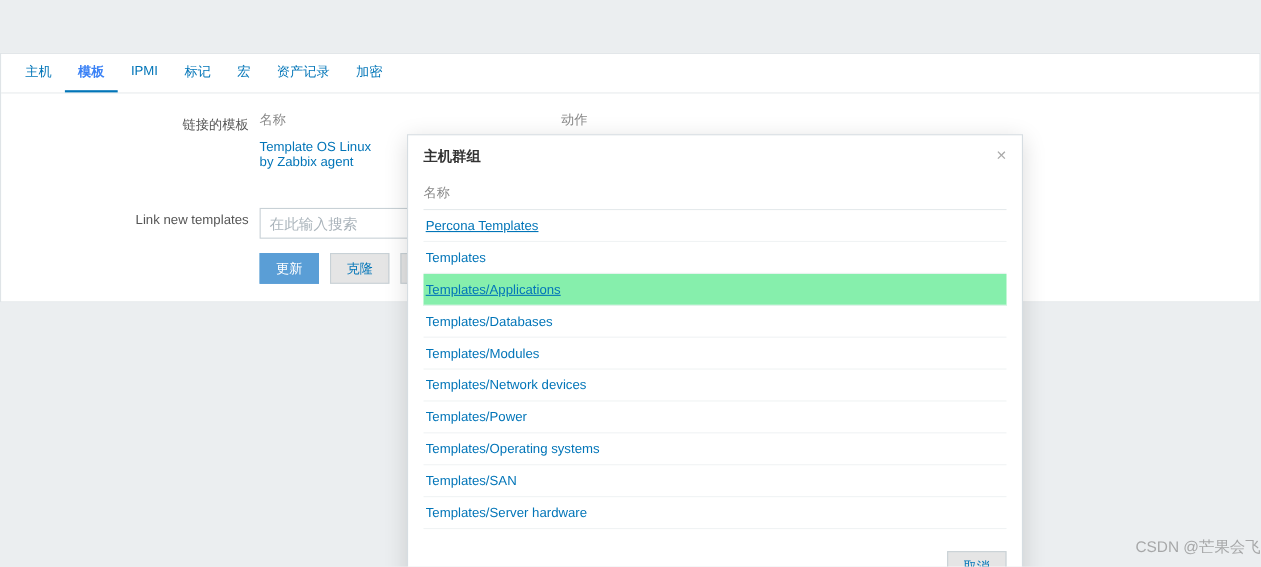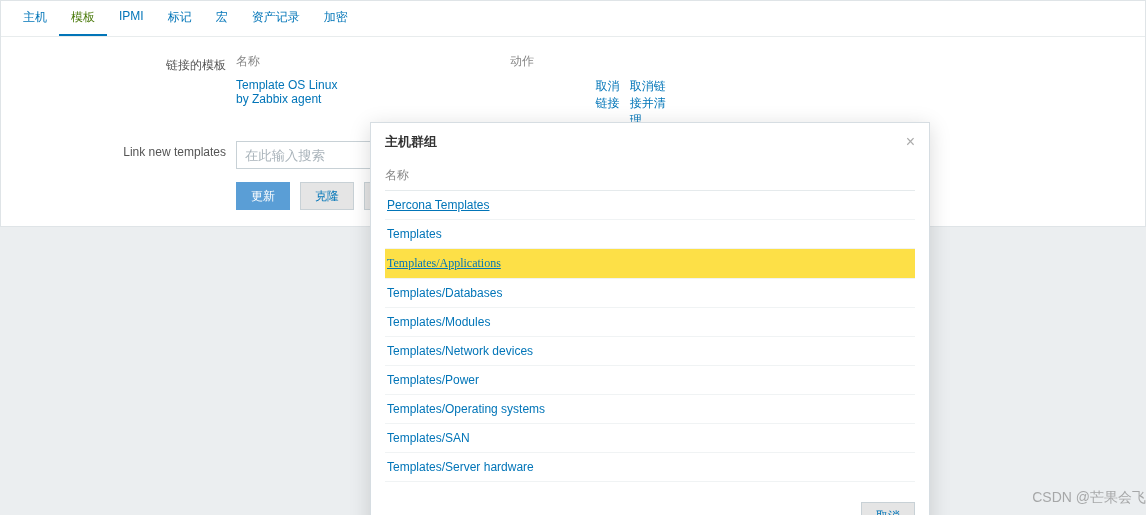--- a/index.html
+++ b/index.html
@@ -1,20 +1,20 @@
 <!DOCTYPE html>
 <html><head>
   <meta charset="utf-8">
   <style>
     * { margin: 0; padding: 0; box-sizing: border-box; }
     body { font-family: Arial, "Microsoft YaHei", sans-serif; font-size: 12px; color: #1f2c33; background: #ebeef0; width: 1146px; height: 515px; position: relative; overflow: hidden; }
-    .page { background: #fff; border: 1px solid #dfe4e7; min-height: 180px; }
+    .page { background: #fff; border: 1px solid #dfe4e7; min-height: 180px; margin-top: 48px; }
     .tabs { display: flex; border-bottom: 1px solid #e8eced; padding: 0 10px; }
     .tab { padding: 8px 12px; color: #0275b8; cursor: pointer; border-bottom: 2px solid transparent; }
-    .tab.active { color: #4d7c0f; border-bottom: 2px solid #0275b8; }
+    .tab.active { color: #3b82f6; border-bottom: 2px solid #0275b8; font-weight: bold; }
     .form-area { padding: 16px 0 16px 0; }
     .row { display: flex; align-items: flex-start; margin-bottom: 12px; }
     .label { width: 225px; text-align: right; color: #555; padding-top: 4px; font-size: 12px; }
     .value { margin-left: 10px; }
     .link { color: #0275b8; text-decoration: none; cursor: pointer; }
     .header-text { color: #888; font-size: 12px; }
     .tmpl-row { display: flex; gap: 250px; }
     .tmpl-header { display: flex; gap: 250px; margin-bottom: 8px; }
     .input-search { width: 380px; height: 28px; border: 1px solid #c8d1d6; padding: 0 8px; color: #333; }
     .input-search::placeholder { color: #aab4bb; }
@@ -26,21 +26,21 @@
     .modal { position: absolute; left: 370px; top: 122px; width: 560px; background: #fff; border: 1px solid #d6dde2; box-shadow: 0 4px 20px rgba(0,0,0,0.15); }
     .modal-header { display: flex; justify-content: space-between; align-items: center; padding: 10px 14px; }
     .modal-title { font-weight: bold; font-size: 13px; color: #333; }
     .close { color: #aaa; cursor: pointer; font-size: 16px; }
     .modal-body { padding: 0 14px 10px 14px; }
     .col-header { color: #888; font-size: 12px; padding: 6px 0; border-bottom: 1px solid #e5eaec; }
     .group-list { }
     .group-item { padding: 7px 2px; border-bottom: 1px solid #f0f3f4; }
     .group-item a { color: #0275b8; text-decoration: none; }
     .group-item.underlined a { text-decoration: underline; }
-    .group-item.highlighted { background: #fde047; font-family: Liberation Serif, serif; }
+    .group-item.highlighted { background: #86efac; }
     .modal-footer { padding: 10px 14px; text-align: right; }
     
     .watermark { position: absolute; right: 0; bottom: 8px; color: rgba(120,120,120,0.6); font-size: 14px; }
     .actions-cell { display: flex; gap: 8px; }
   </style>
 </head>
 <body>
 
 <div class="page">
   <div class="tabs" id="tabs-bar">

